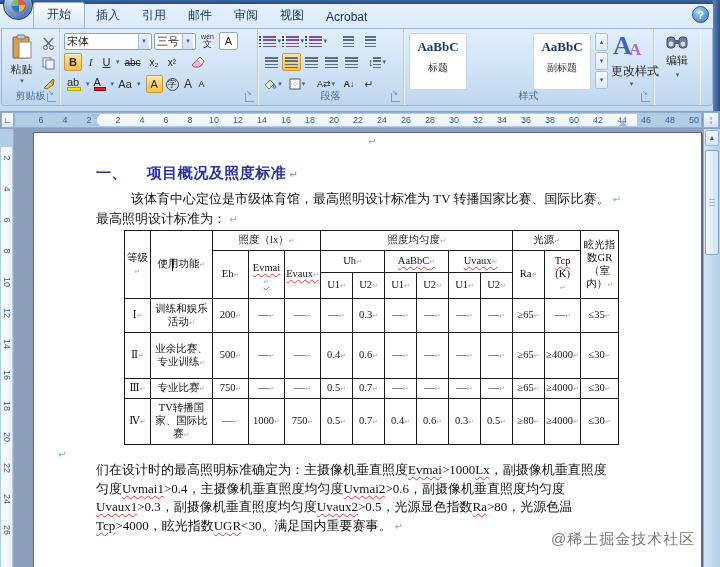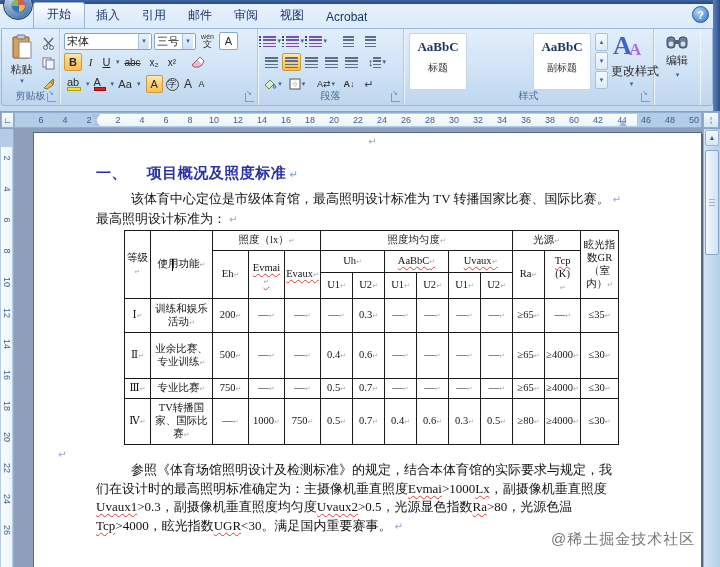--- a/index.html
+++ b/index.html
@@ -518,22 +518,22 @@
           <td>≥80</td>
               <td>≥4000</td>
               <td>≤30</td>
         </tr>
       </tbody>
         </table>
     </div>
 
     <span class="pmark pmark-blank">↵</span>
     <div class="dbody">
-      <div class="ind">参照《体育场馆照明设计及检测标准》的规定，结合本体育馆的实际要求与规定，我</div>
       <div>们在设计时的最高照明标准确定为：主摄像机垂直照度<span class="spell">Evmai</span>&gt;1000<span class="spell">Lx</span>，副摄像机垂直照度</div>
+      <div>匀度<span class="spell">Uvmai1</span>&gt;0.4，主摄像机垂直照度均匀度<span class="spell">Uvmai2</span>&gt;0.6，副摄像机垂直照度均匀度</div>
       <div><span class="spell">Uvaux1</span>&gt;0.3，副摄像机垂直照度均匀度<span class="spell">Uvaux2</span>&gt;0.5，光源显色指数<span class="spell">Ra</span>&gt;80，光源色温</div>
       <div class="pm"><span class="spell">Tcp</span>&gt;4000，眩光指数<span class="spell">UGR</span>&lt;30。满足国内重要赛事。</div>
     </div>
   </div>
 </div>
 
 <div class="sbar">
   <div class="sb-up">▲</div>
   <div class="sb-thumb">
       <div class="sb-grip"></div>

